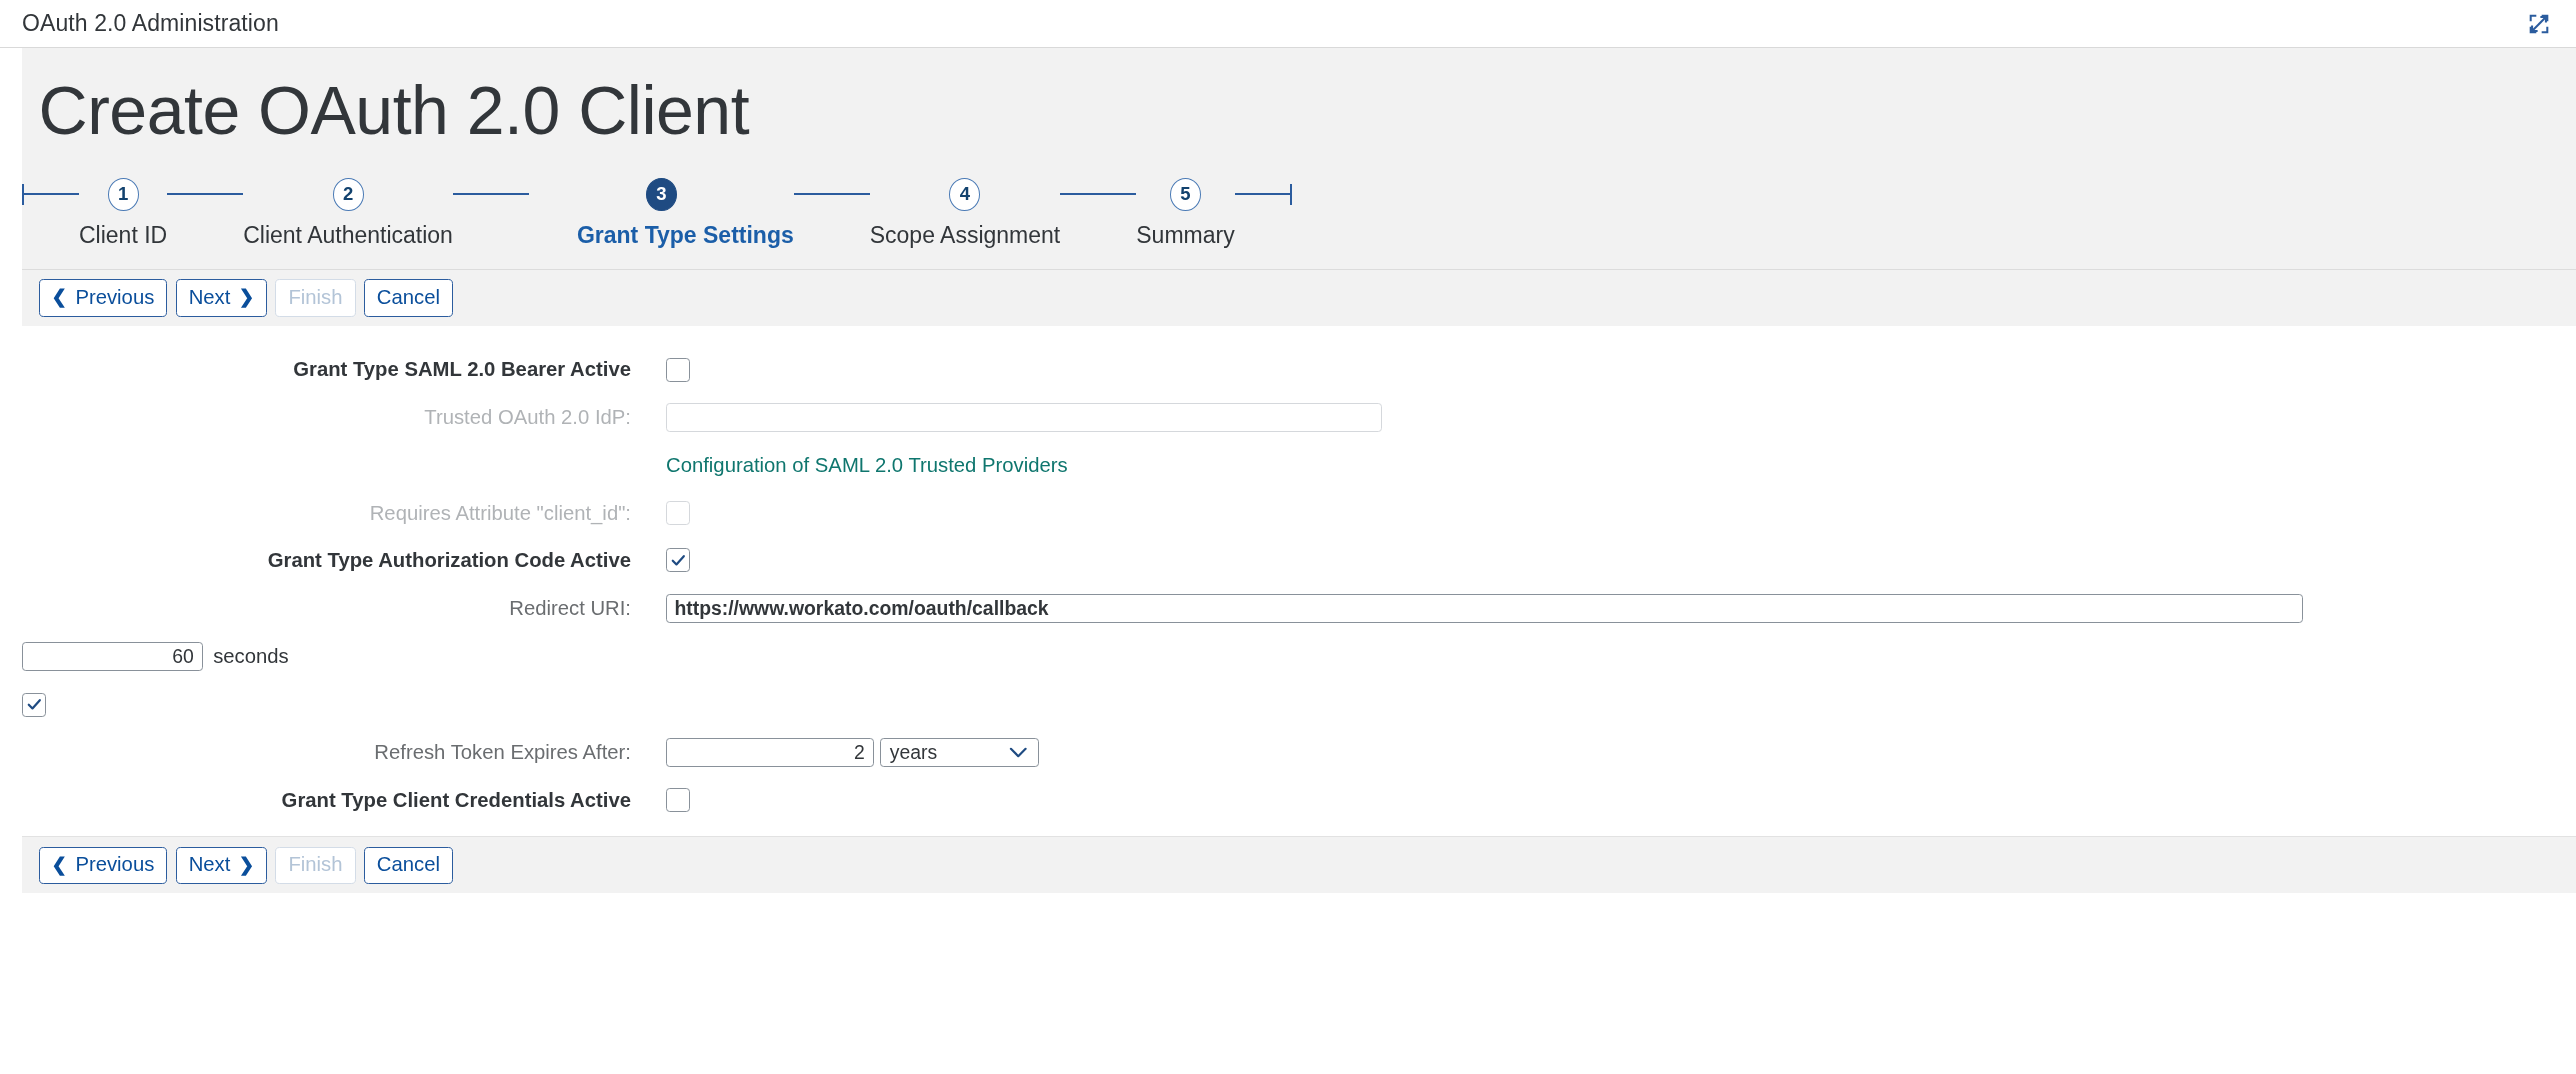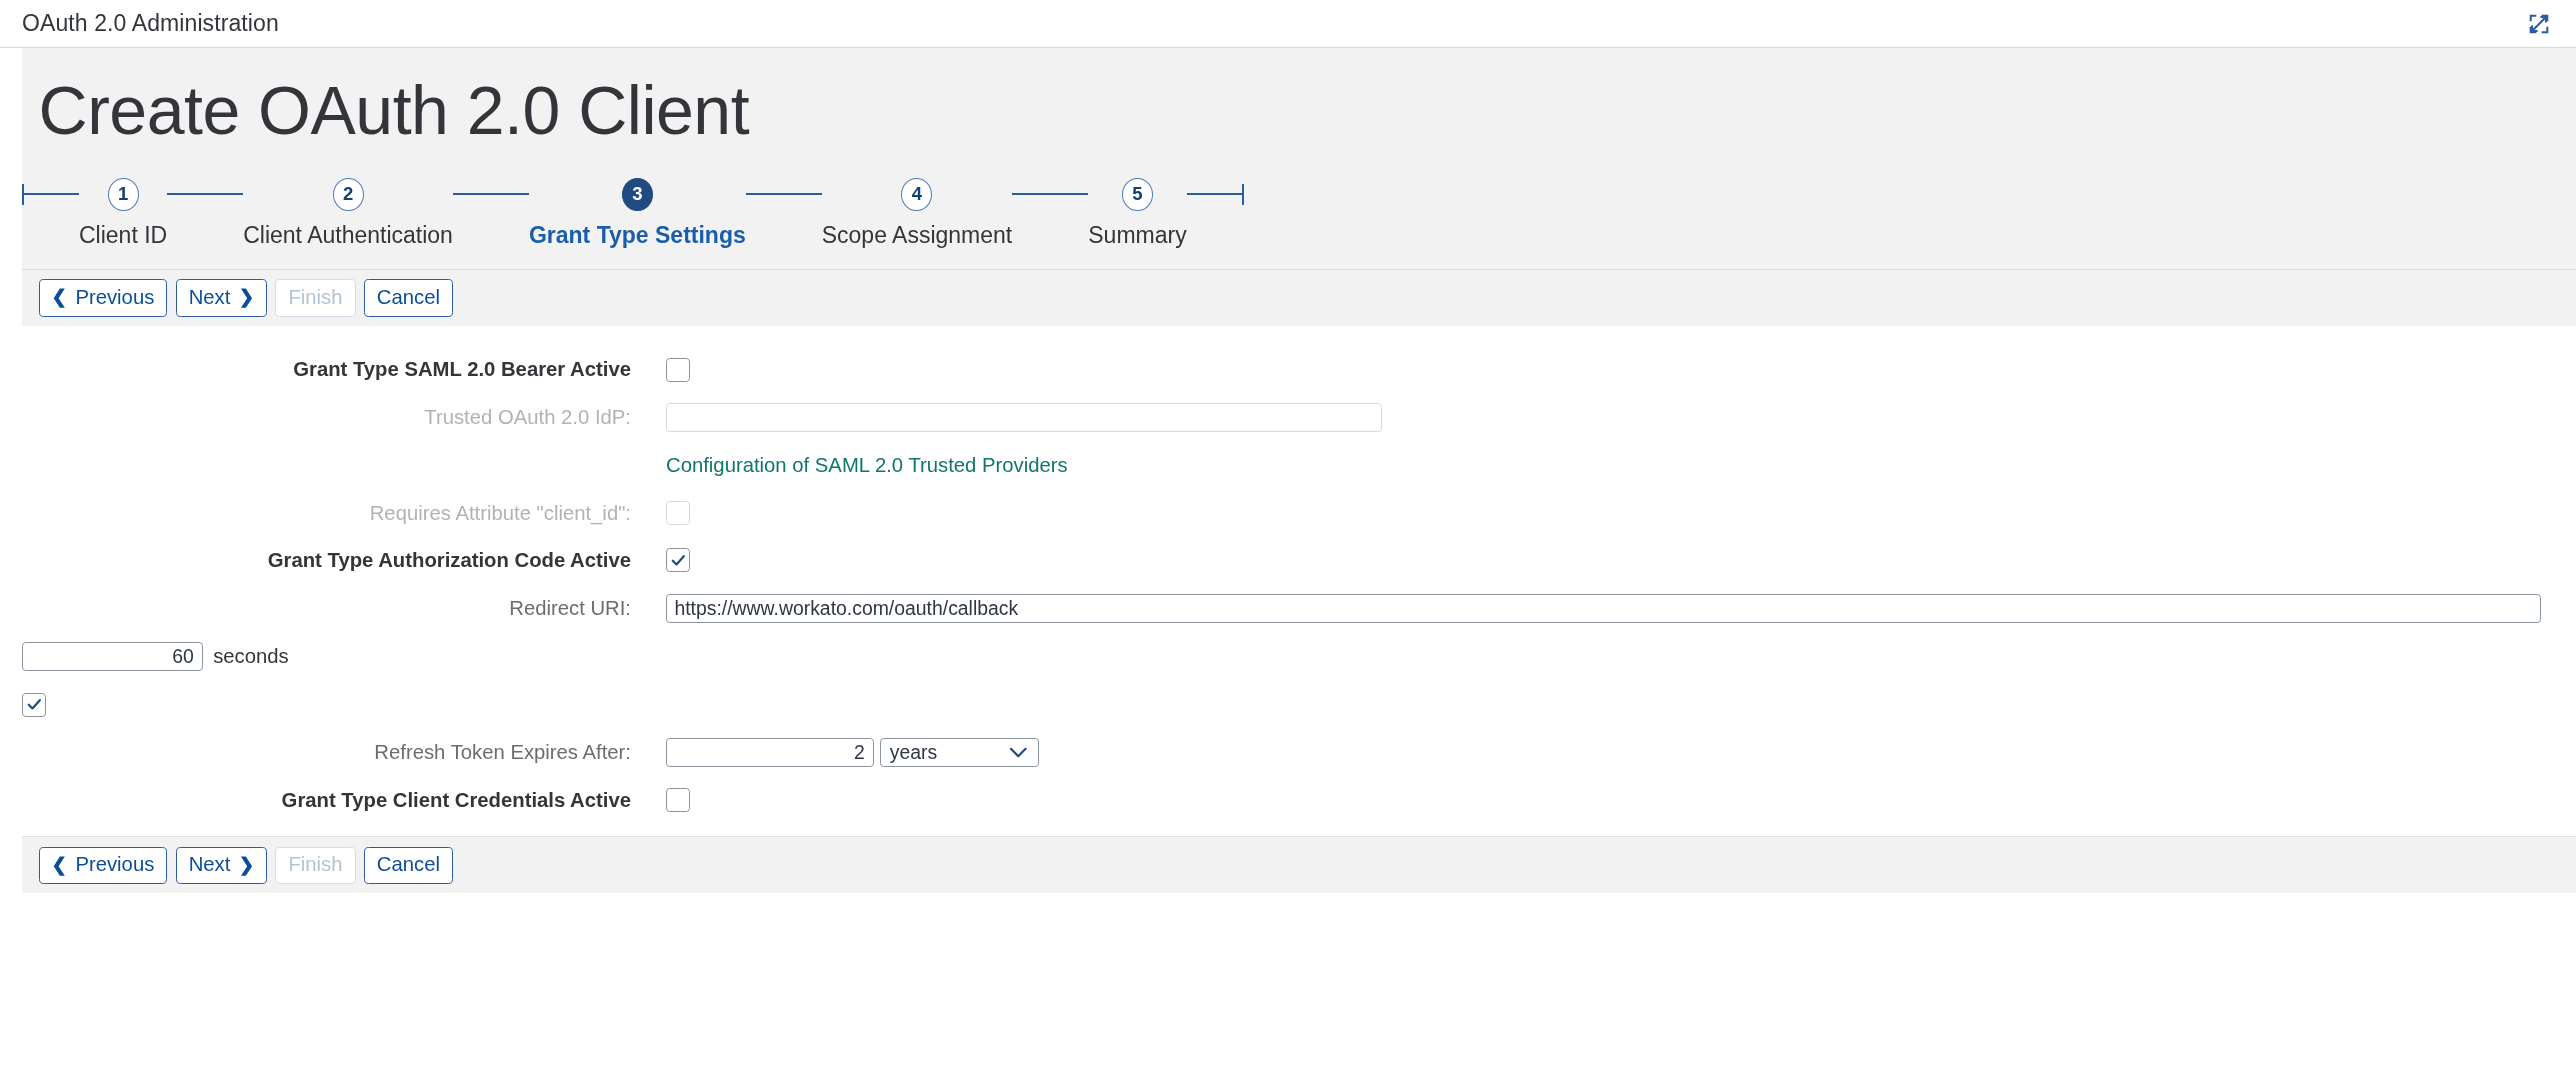--- a/index.html
+++ b/index.html
@@ -118,20 +118,21 @@
   }
   .step-label {
     margin-top: 11px;
     font-size: 23px;
     color: #32363a;
     white-space: nowrap;
   }
   .step.active .step-label {
     color: #1b5ea8;
     font-weight: bold;
+    margin-left: 48px;
   }
   .step-connector {
     flex: 0 0 auto;
     height: 33px;
     position: relative;
   }
   .step-connector::before {
     content: "";
     position: absolute;
     left: 0; right: 0; top: 15.7px;
@@ -228,21 +229,21 @@
     font-size: 19.4px;
     color: #32363a;
     padding: 0 7.4px;
     outline: none;
   }
   .txt.disabled {
     border-color: #d5d8dc;
     background: #ffffff;
   }
   .txt.wide { width: 716px; }
-  .txt.full { width: 1875px; }
+  .txt.full { width: 1637px; font-weight: bold; }
   .txt.num { width: 181px; text-align: right; padding-right: 8.3px; }
   .txt.num2 { width: 208px; text-align: right; padding-right: 8.3px; }
 
   .unit {
     font-size: 20.3px;
     color: #32363a;
     margin-left: 10.2px;
   }
 
   .link-disabled {

